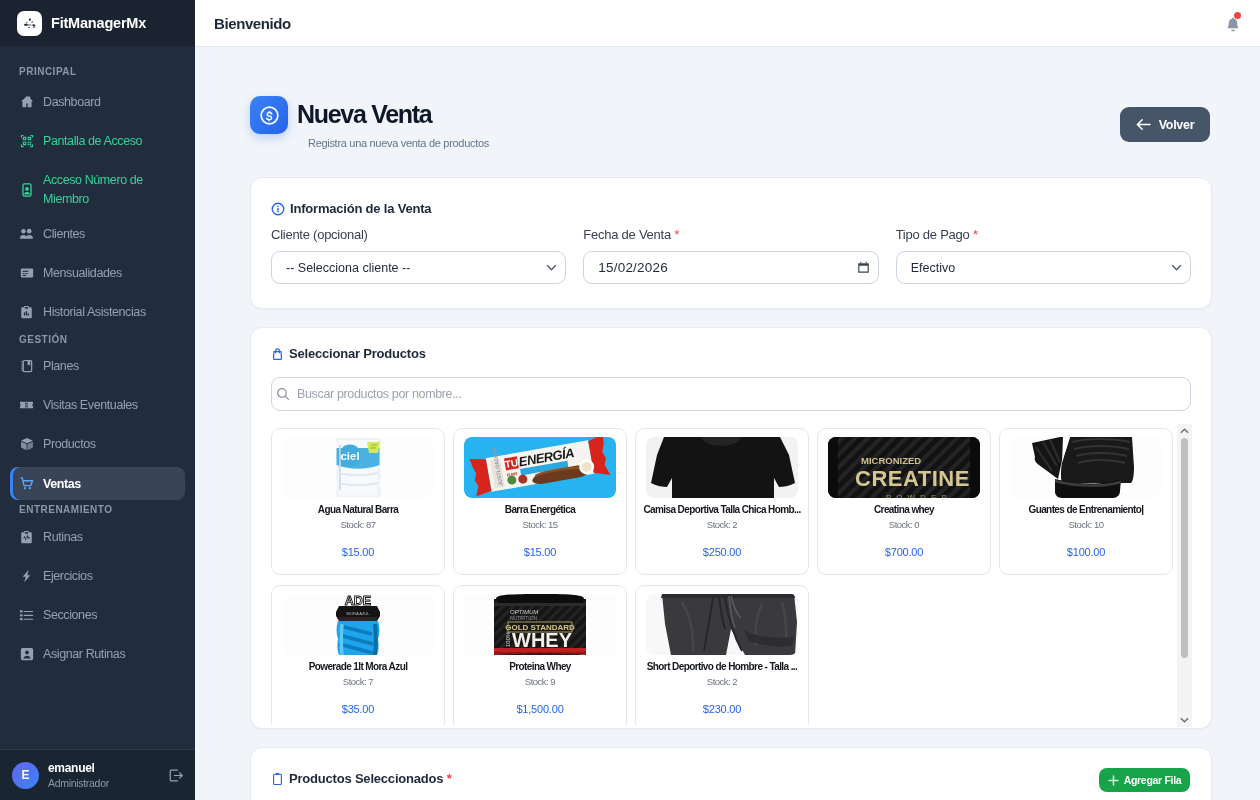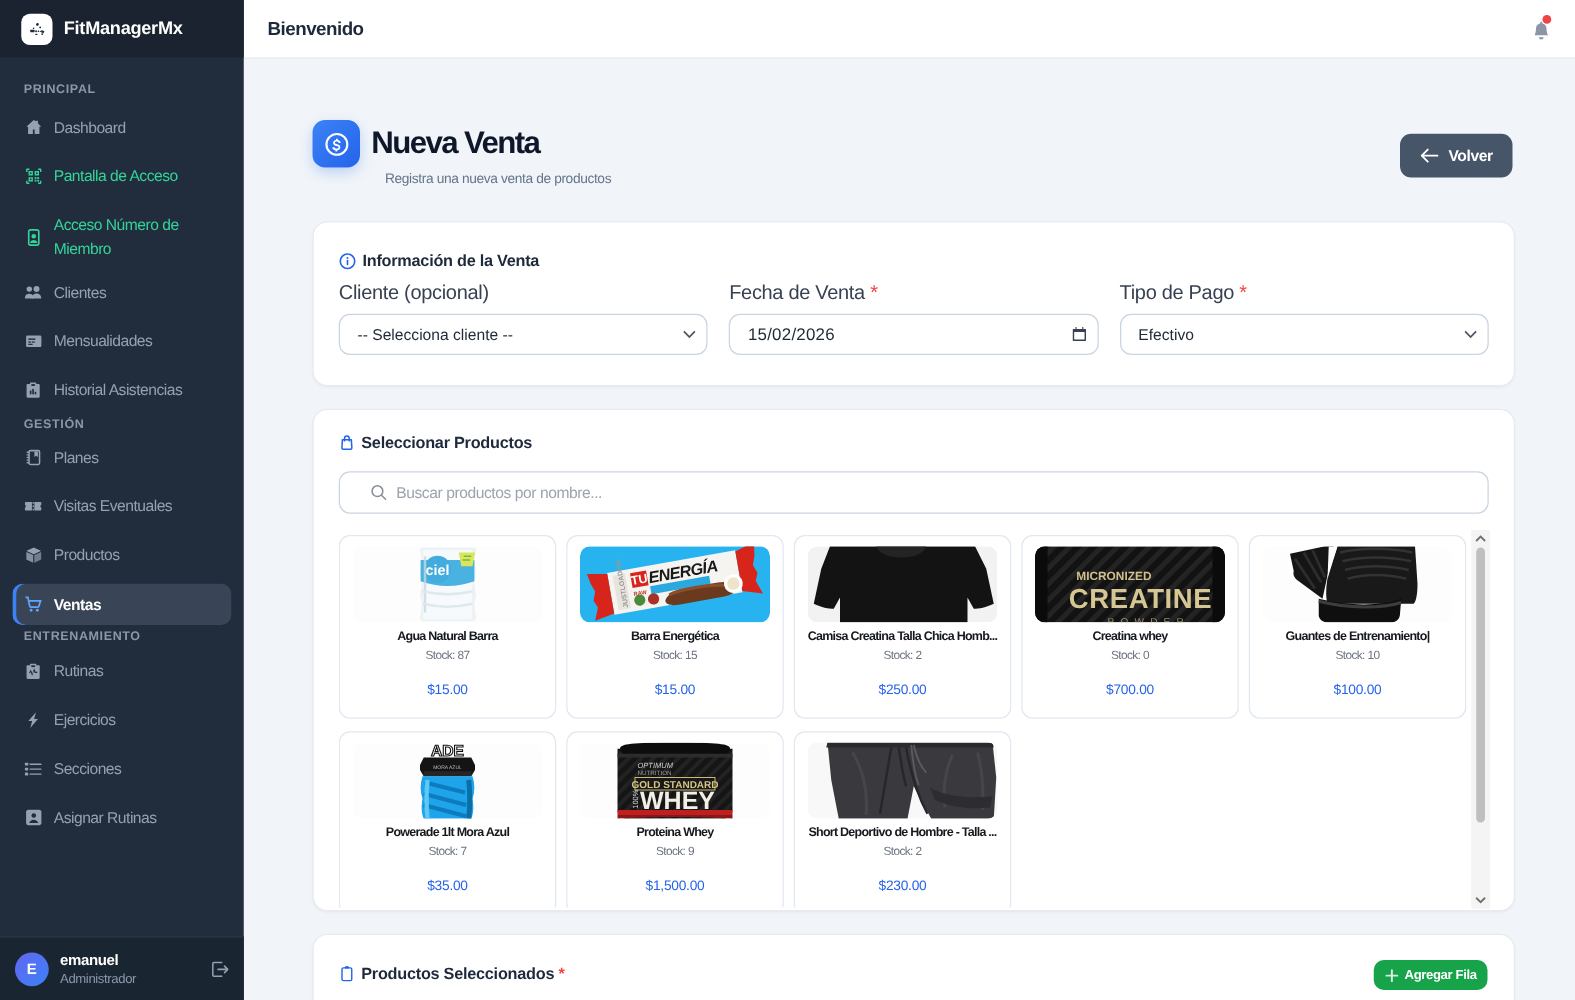--- a/index.html
+++ b/index.html
@@ -40,28 +40,28 @@
   .btn-volver { position:absolute; right:2px; top:11px; width:90px; height:35px; background:#475569; border-radius:9px; color:#fff; font-size:12.5px; font-weight:bold; letter-spacing:-0.3px; display:flex; align-items:center; justify-content:center; gap:8px; }
 
   .card { position:absolute; left:0; background:#fff; border:1px solid #e7ebf1; border-radius:12px; width:962px; box-shadow:0 1px 2px rgba(15,23,42,0.04); }
   .card-head { display:flex; align-items:center; gap:5px; padding:22px 20px 0 20px; }
   .card-head .ttl { font-size:13px; font-weight:bold; letter-spacing:-0.2px; color:#1e293b; line-height:17px; }
   .red { color:#ef4444; }
 
   
   .card1 { top:130px; height:132px; }
   .form-grid { display:grid; grid-template-columns:repeat(3,1fr); gap:17px; padding:11px 20px 0 20px; }
-  .f-label { font-size:16px; letter-spacing:-0.25px; color:#374151; margin-bottom:9px; line-height:14px; }
+  .f-label { font-size:13px; letter-spacing:-0.25px; color:#374151; margin-bottom:9px; line-height:14px; }
   .f-input { height:33px; border:1px solid #cbd5e1; border-radius:9px; display:flex; align-items:center; padding:0 8px 0 14px; font-size:12.5px; color:#1f2937; background:#fff; }
   .f-input .grow { flex:1; }
 
   
   .card2 { top:280px; height:402px; }
   .card2 .card-head { padding-top:17px; }
-  .search { margin:15px 20px 0 20px; height:34px; border:1px solid #cbd5e1; border-radius:9px; display:flex; align-items:center; padding:0 24px; }
+  .search { margin:15px 20px 0 20px; height:34px; border:1px solid #cbd5e1; border-radius:9px; display:flex; align-items:center; padding:0 4px; }
   .search .ph-text { color:#9ca3af; font-size:12.5px; letter-spacing:-0.35px; margin-left:7px; }
   .prod-wrap { position:absolute; left:20px; top:96px; width:906px; height:302px; overflow:hidden; }
   .prod-grid { display:grid; grid-template-columns:repeat(5,174px); gap:10px 8px; padding-top:4px; }
   .pcard { width:174px; height:147px; background:#fff; border:1px solid #e2e8f0; border-radius:9px; text-align:center; padding-top:8px; }
   .pimg { width:152px; height:61px; margin:0 auto; border-radius:8px; overflow:hidden; display:flex; align-items:center; justify-content:center; }
   .pname { margin-top:6px; font-size:10px; font-weight:bold; letter-spacing:-0.6px; color:#15181d; white-space:nowrap; overflow:hidden; text-overflow:ellipsis; padding:0 6px; }
   .pstock { margin-top:4px; font-size:9.5px; letter-spacing:-0.5px; color:#6b7280; }
   .pprice { margin-top:16px; font-size:11px; font-weight:normal; letter-spacing:-0.2px; color:#2563eb; }
   
   .sbar { position:absolute; left:926px; top:96px; width:15px; height:303px; background:#f4f4f4; }
@@ -372,21 +372,21 @@
     <div class="pprice">$15.00</div>
   </div>
   <div class="pcard">
     <div class="pimg">
               <svg width="152" height="61" viewBox="0 0 152 61">
 <rect width="152" height="61" fill="#f2f2f2"></rect>
 <path d="M18 0h116l9 18 6 28c-6 3-12 4-16 4l-5-9v20H26V41l-5 9c-4 0-10-1-16-4l6-28z" fill="#131313"></path>
 <path d="M55 0c2 6 10 9 20 9s18-3 20-9z" fill="#242424"></path>
 </svg>
             </div>
-    <div class="pname">Camisa Creatina Talla Chica Homb...</div>
+    <div class="pname">Camisa Deportiva Talla Chica Homb...</div>
     <div class="pstock">Stock: 2</div>
     <div class="pprice">$250.00</div>
   </div>
   <div class="pcard">
     <div class="pimg">
               <svg width="152" height="61" viewBox="0 0 152 61">
 <defs>
 <pattern id="diag" width="9" height="9" patternUnits="userSpaceOnUse" patternTransform="rotate(45)">
 <rect width="9" height="9" fill="#121212"></rect>
 <rect width="4" height="9" fill="#242424"></rect>

